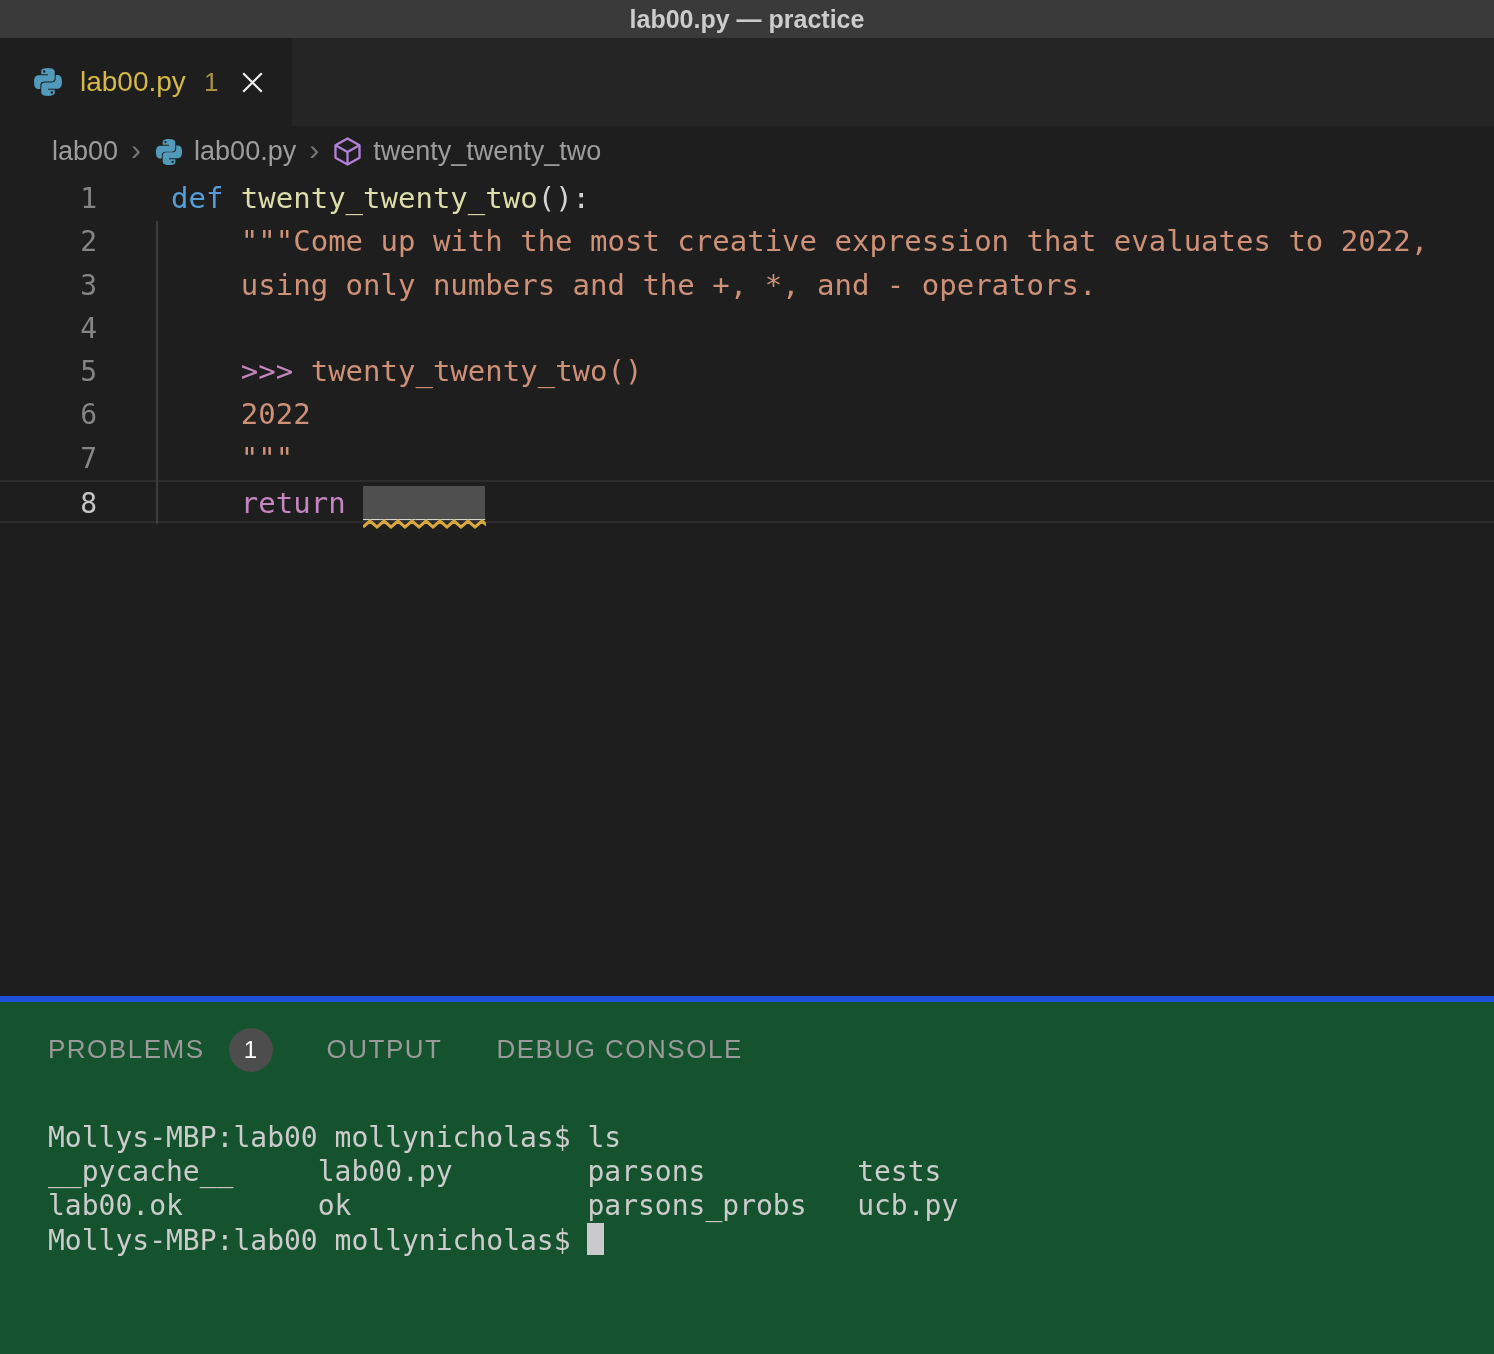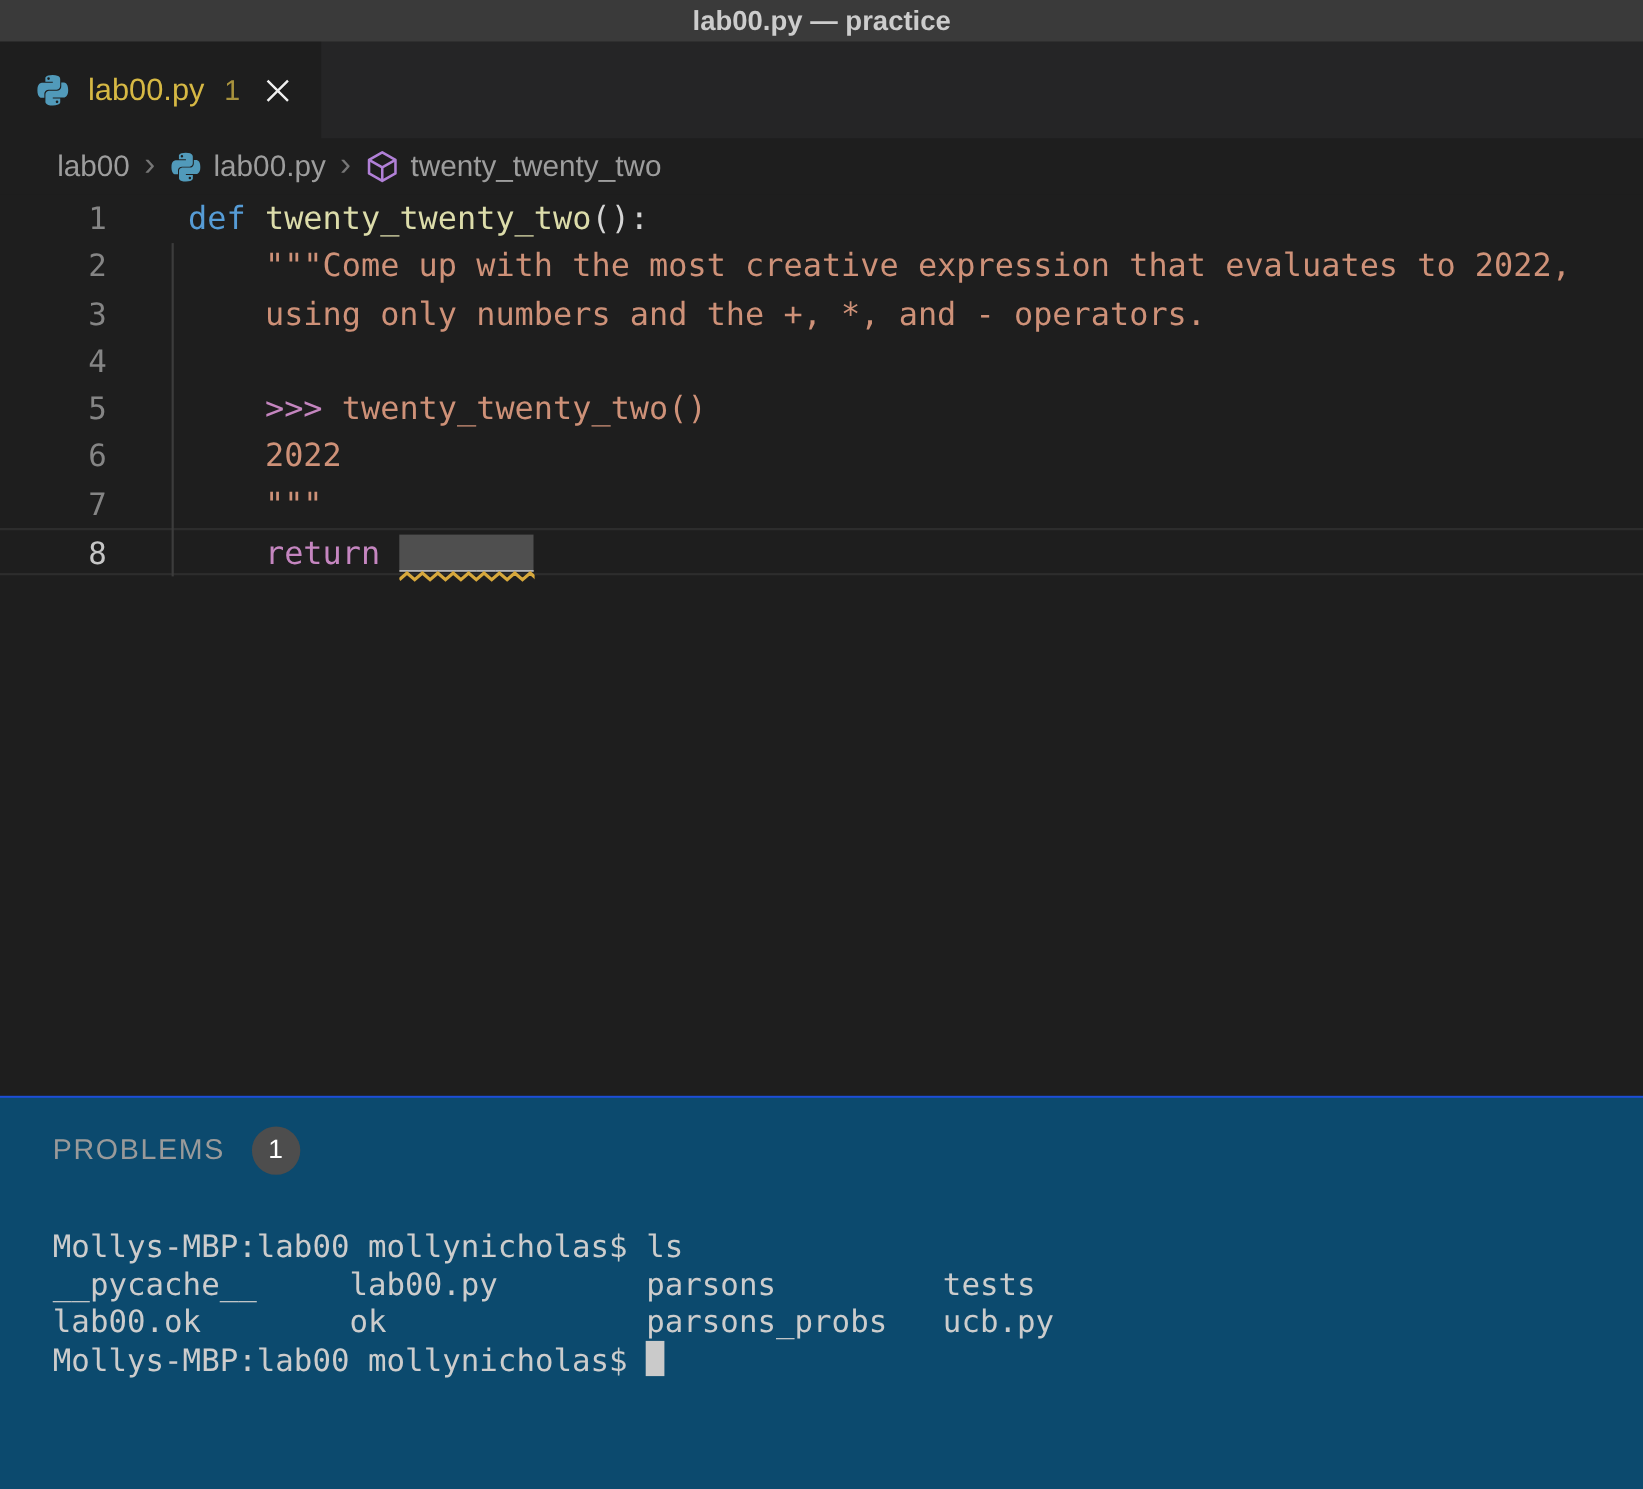--- a/index.html
+++ b/index.html
@@ -56,21 +56,21 @@
   .kw{color:#569cd6;}
   .fn{color:#dcdcaa;}
   .str{color:#ce9178;}
   .ctrl{color:#c586c0;}
   .plain{color:#d4d4d4;}
   .sel-wrap{position:relative;display:inline-block;}
   .sel-box{background:#4f4f4f;color:#d8d8d8;}
   .squiggle{position:absolute;left:0;top:37px;}
 
   
-  .panel{flex:1;border-top:2px solid #1d4ed8;background:#0c4a6e;box-sizing:border-box;}
+  .panel{flex:1;border-top:6px solid #1d4ed8;background:#14532d;box-sizing:border-box;}
   .panel-tabs{
     display:flex;align-items:center;height:95px;padding-left:48px;
     font-size:26px;letter-spacing:1.5px;color:#9a9a9a;
   }
   .ptab{display:flex;align-items:center;height:95px;margin-right:54px;cursor:pointer;}
   .plabel{position:relative;display:flex;align-items:center;height:100%;}
   .ptab.active .plabel{color:#e7e7e7;}
   .ptab.active .plabel::after{
     content:"";position:absolute;left:0;right:0;bottom:13px;height:3px;background:#e7e7e7;
   }
@@ -177,20 +177,26 @@
         </div>
       </div>
   </div>
 
   <div class="panel">
     <div class="panel-tabs" id="panel-tabs">
         <div class="ptab">
           <span class="plabel">PROBLEMS</span>
           <span class="pbadge">1</span>
         </div>
+        <div class="ptab">
+          <span class="plabel">OUTPUT</span>
+        </div>
+        <div class="ptab">
+          <span class="plabel">DEBUG CONSOLE</span>
+        </div>
       </div>
     <div class="terminal">
       <pre class="term-pre" id="term-pre">Mollys-MBP:lab00 mollynicholas$ ls
 __pycache__     lab00.py        parsons         tests
 lab00.ok        ok              parsons_probs   ucb.py
 Mollys-MBP:lab00 mollynicholas$ <span class="term-cursor"></span></pre>
     </div>
   </div>
 
 </div>

